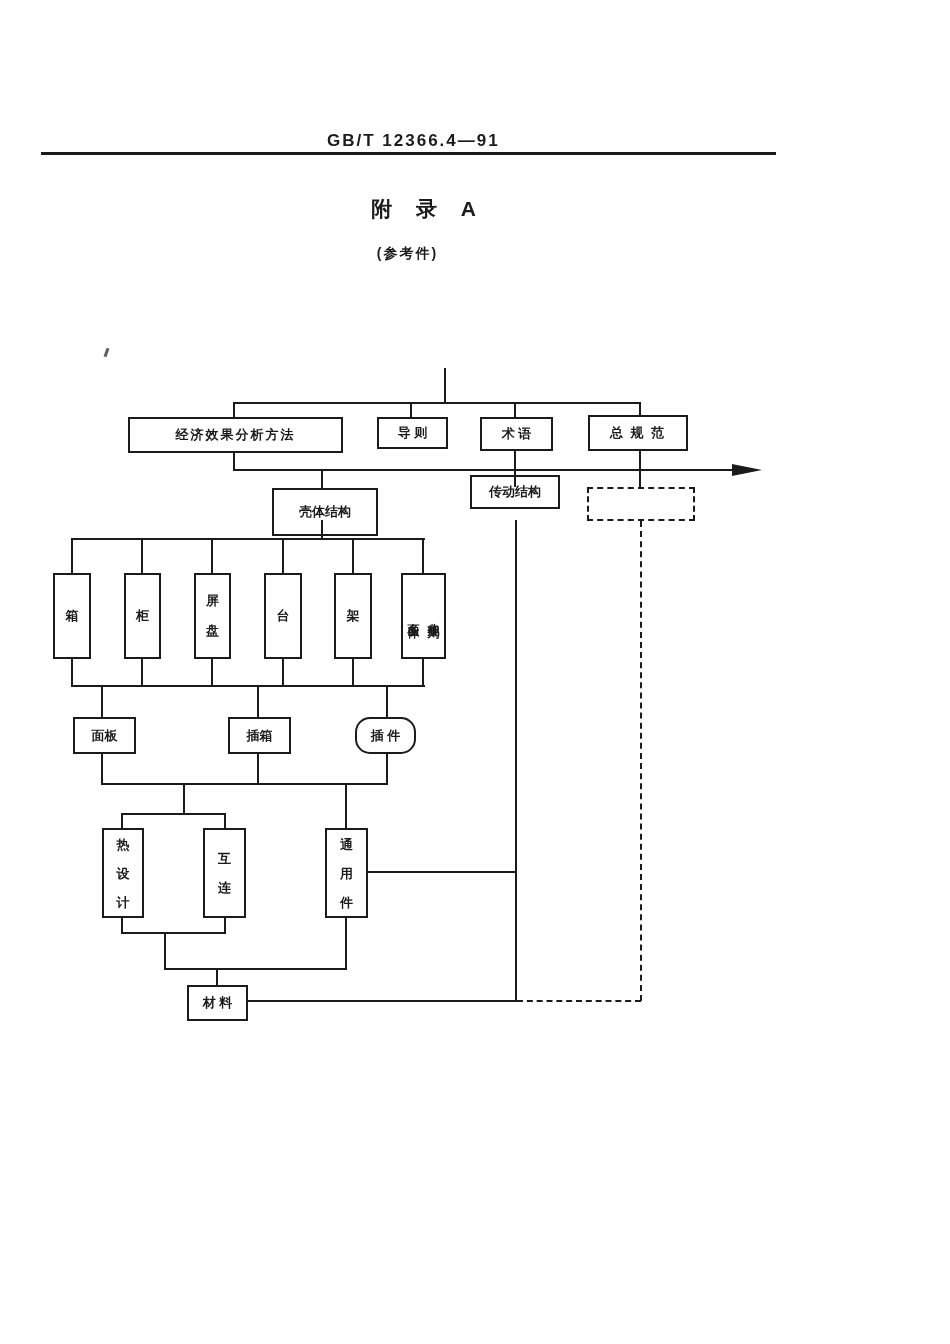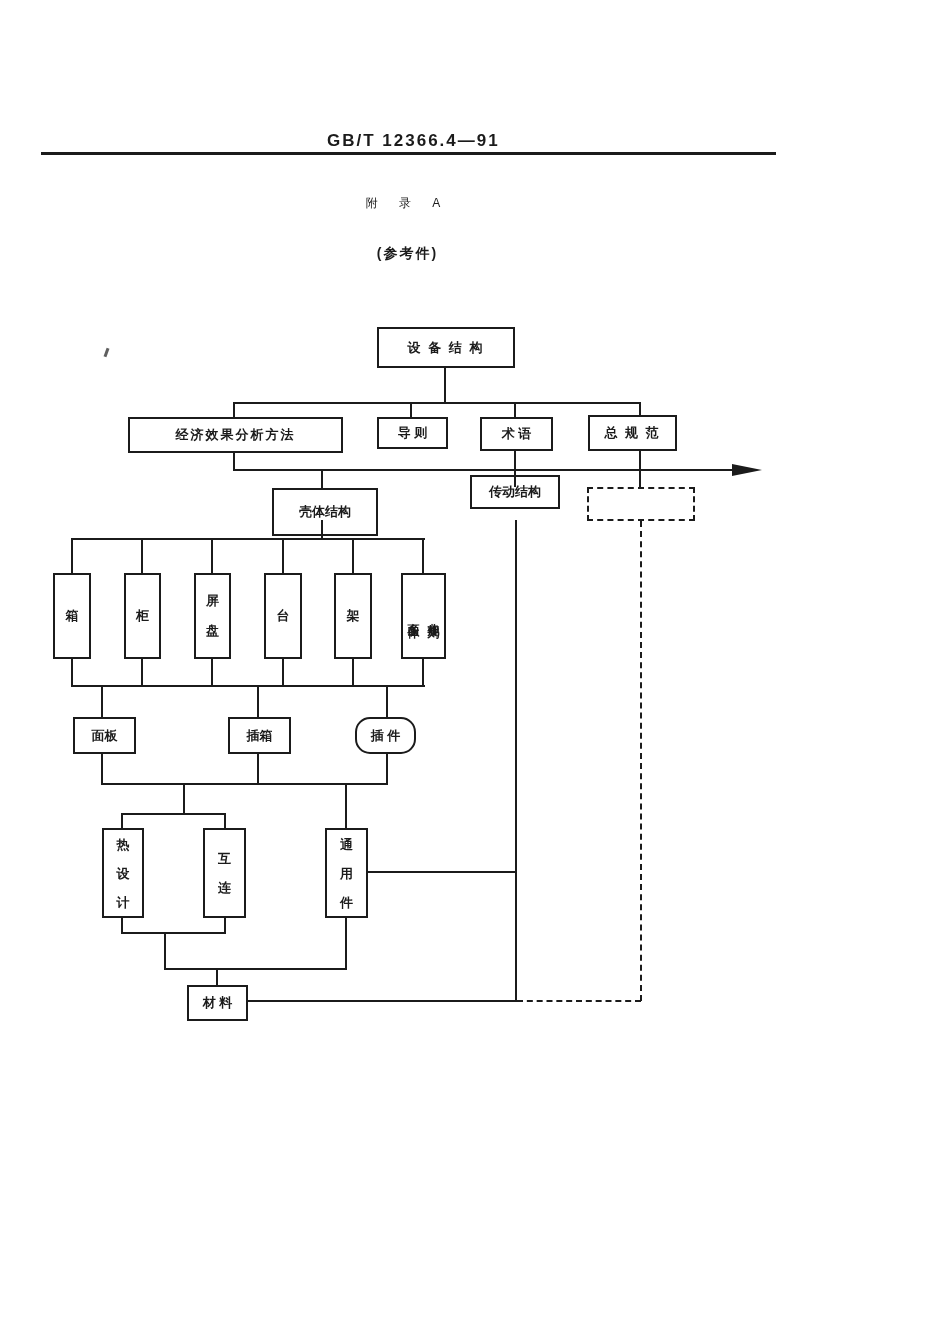--- a/index.html
+++ b/index.html
@@ -5,21 +5,21 @@
   html,body{margin:0;padding:0;background:#e8e8e8;}
   .page{
     position:relative;width:950px;height:1344px;margin:0 auto;
     background:#ffffff;overflow:hidden;
     font-family:"Liberation Sans", sans-serif;
     color:#1b1b1b;
   }
   .abs{position:absolute;}
   .std-no{font-size:17px;font-weight:bold;letter-spacing:2px;white-space:nowrap;}
   .rule{background:#1b1b1b;}
-  .t-appendix{font-size:12px;font-weight:normal;letter-spacing:9px;text-align:center;}
+  .t-appendix{font-size:21px;font-weight:bold;letter-spacing:9px;text-align:right;}
   .t-main{font-size:15px;font-weight:bold;letter-spacing:0.5px;text-align:center;white-space:nowrap;}
   .t-sub{font-size:14px;font-weight:bold;letter-spacing:2px;text-align:center;}
   .box{
     position:absolute;box-sizing:border-box;
     border:2px solid #1b1b1b;background:#fff;
     display:flex;align-items:center;justify-content:center;
     font-size:13px;font-weight:bold;color:#1b1b1b;
     text-align:center;line-height:1.2;white-space:nowrap;
   }
   .box.dashed{border-style:dashed;}
@@ -48,26 +48,25 @@
 <div class="page">
 
   <div class="abs std-no" style="left:327px;top:124px;margin-top:7px;">GB/T 12366.4—91</div>
   <div class="abs rule" style="left:41px;top:152px;width:735px;height:3px;"></div>
 
   <div class="abs t-appendix" style="left:330px;top:195px;width:155px;">附 录 A</div>
   <div class="abs t-sub" style="left:330px;top:245px;width:155px;">(参考件)</div>
 
   <div class="speck" style="left:105px;top:348px;"></div>
 
-  <div class="box sp2" style="left:377px;top:327px;width:138px;height:41px;">设 备 结 构</div>
 
   <div class="box sp2" style="left:128px;top:417px;width:215px;height:36px;">经济效果分析方法</div>
   <div class="box" style="left:377px;top:417px;width:71px;height:32px;">导  则</div>
   <div class="box" style="left:480px;top:417px;width:73px;height:34px;">术  语</div>
-  <div class="box sp2" style="left:588px;top:415px;width:89px;height:36px;">总 规 范</div>
+  <div class="box sp2" style="left:588px;top:415px;width:100px;height:36px;">总 规 范</div>
 
   <div class="box" style="left:272px;top:488px;width:106px;height:48px;">壳体结构</div>
   <div class="box" style="left:470px;top:475px;width:90px;height:34px;">传动结构</div>
   <div class="box dashed" style="left:587px;top:487px;width:108px;height:34px;"></div>
 
   <div class="box" style="left:53px;top:573px;width:38px;height:86px;">箱</div>
   <div class="box" style="left:124px;top:573px;width:37px;height:86px;">柜</div>
   <div class="box stack" style="left:194px;top:573px;width:37px;height:86px;">屏
 盘</div>
   <div class="box" style="left:264px;top:573px;width:38px;height:86px;">台</div>

